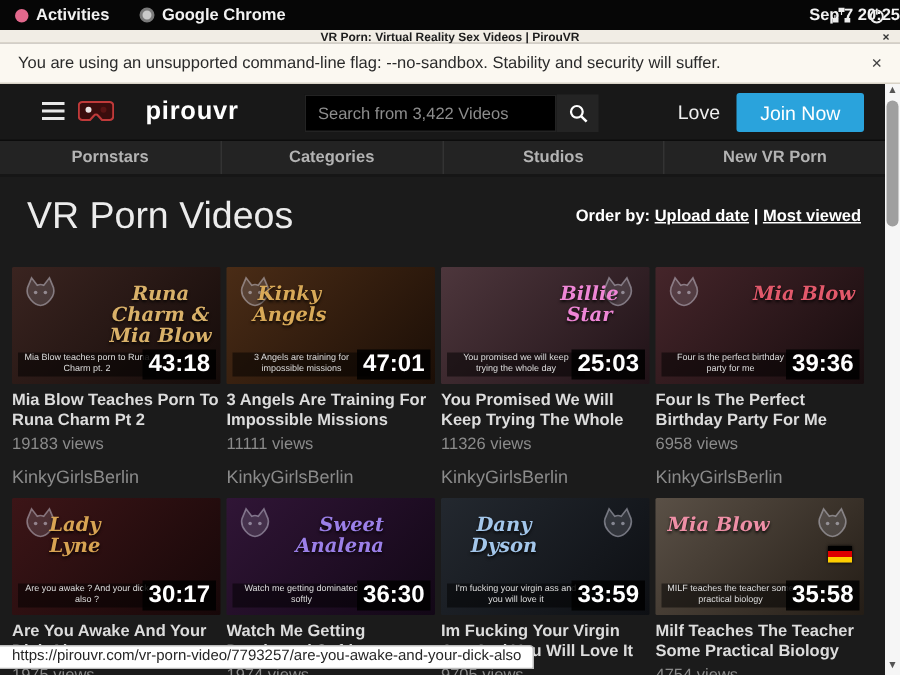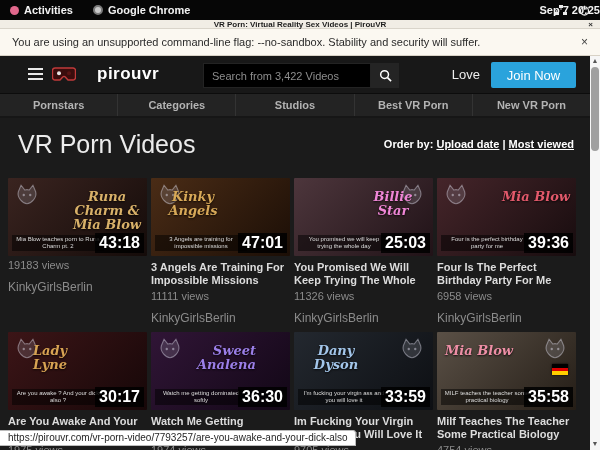--- a/index.html
+++ b/index.html
@@ -156,21 +156,20 @@
         </svg>
       </div>
       <span class="login">Love</span>
       <span class="joinbtn">Join Now</span>
     </div>
 
     <div class="nav">
       <span class="item">Pornstars</span>
       <span class="item">Categories</span>
       <span class="item">Studios</span>
-      <span class="item">Best VR Porn</span>
       <span class="item">New VR Porn</span>
     </div>
 
     <div class="page-head">
       <span class="page-title">VR Porn Videos</span>
       <span class="orderby">
         <span>Order by:</span>
         <a>Upload date</a><span> | </span><a>Most viewed</a>
       </span>
     </div>
@@ -181,20 +180,21 @@
       <svg class="mask mask-left" viewBox="0 0 24 24">
         <path d="M4 9 L6.5 3 L10 7.5 Q12 6.6 14 7.5 L17.5 3 L20 9 Q21 13 18 16.5 Q15 20 12 20 Q9 20 6 16.5 Q3 13 4 9 Z" fill="rgba(190,190,205,.22)" stroke="rgba(225,225,240,.55)" stroke-width="1"></path>
         <circle cx="9" cy="12" r="1.1" fill="rgba(230,230,245,.6)"></circle>
               <circle cx="15" cy="12" r="1.1" fill="rgba(230,230,245,.6)"></circle>
       </svg>
       <div class="overlay-name pos-right" style="color: rgb(217, 177, 105);">Runa Charm &amp; Mia Blow</div>
       <div class="overlay-caption">Mia Blow teaches porn to Runa Charm pt. 2</div>
 
       <span class="duration">43:18</span>
     </div>
+    <div class="card-title">Mia Blow Teaches Porn To Runa Charm Pt 2</div>
     <div class="card-views">19183 views</div>
     <div class="card-channel">KinkyGirlsBerlin</div>
   </div>
 
   <div class="card">
     <div class="thumb" style="background: linear-gradient(135deg, rgb(74, 44, 22) 0%, rgb(27, 14, 6) 100%);">
       <svg class="mask mask-left" viewBox="0 0 24 24">
         <path d="M4 9 L6.5 3 L10 7.5 Q12 6.6 14 7.5 L17.5 3 L20 9 Q21 13 18 16.5 Q15 20 12 20 Q9 20 6 16.5 Q3 13 4 9 Z" fill="rgba(190,190,205,.22)" stroke="rgba(225,225,240,.55)" stroke-width="1"></path>
         <circle cx="9" cy="12" r="1.1" fill="rgba(230,230,245,.6)"></circle>
               <circle cx="15" cy="12" r="1.1" fill="rgba(230,230,245,.6)"></circle>

